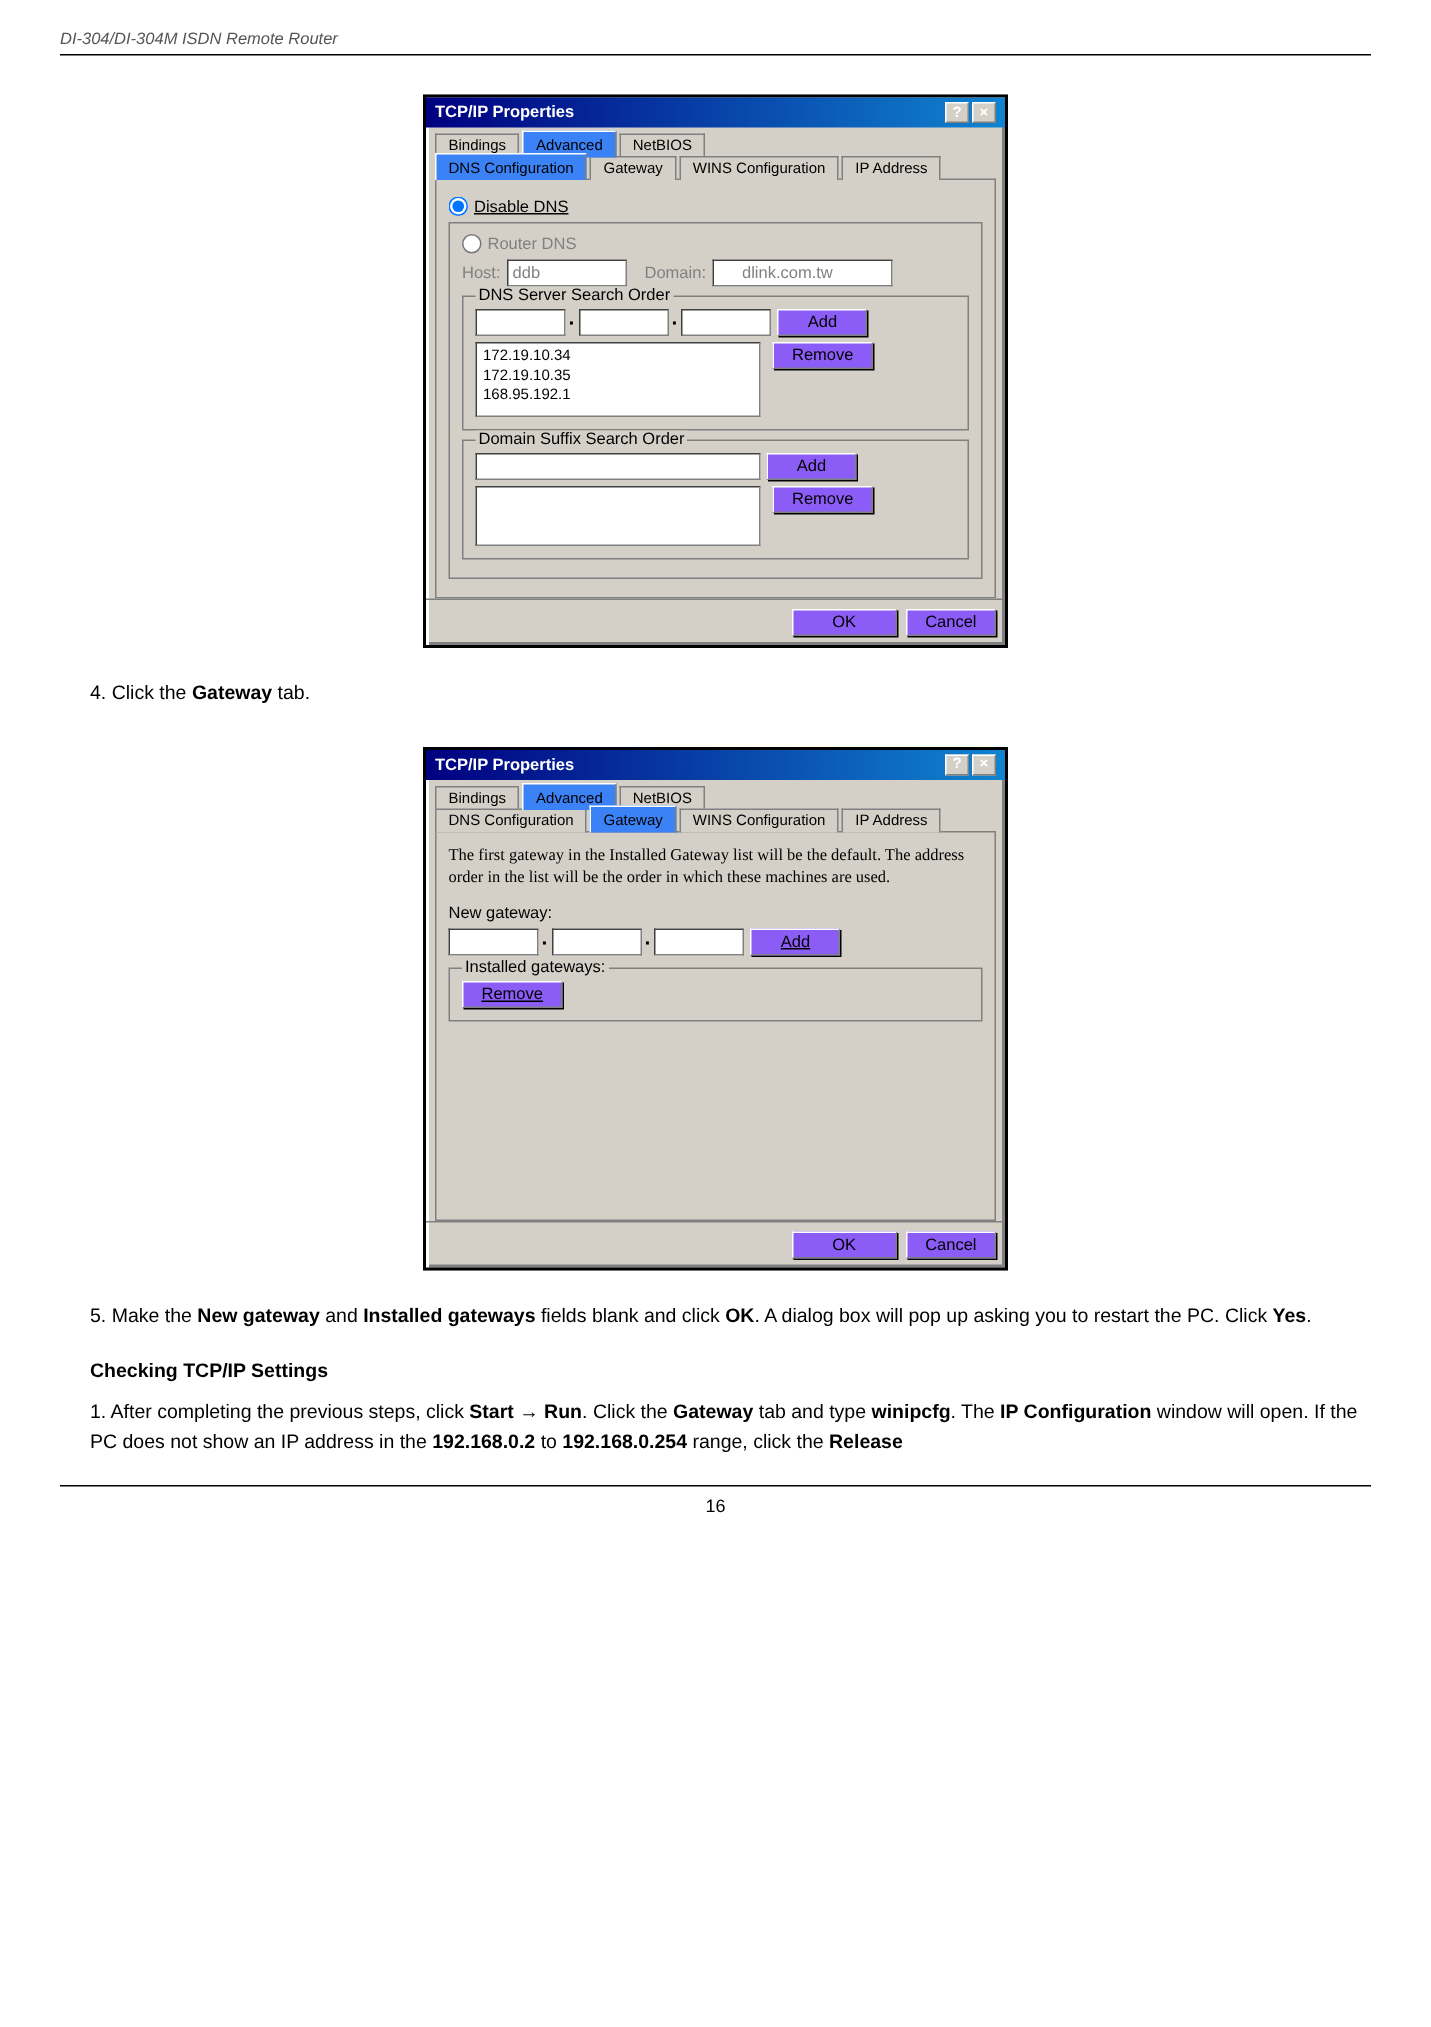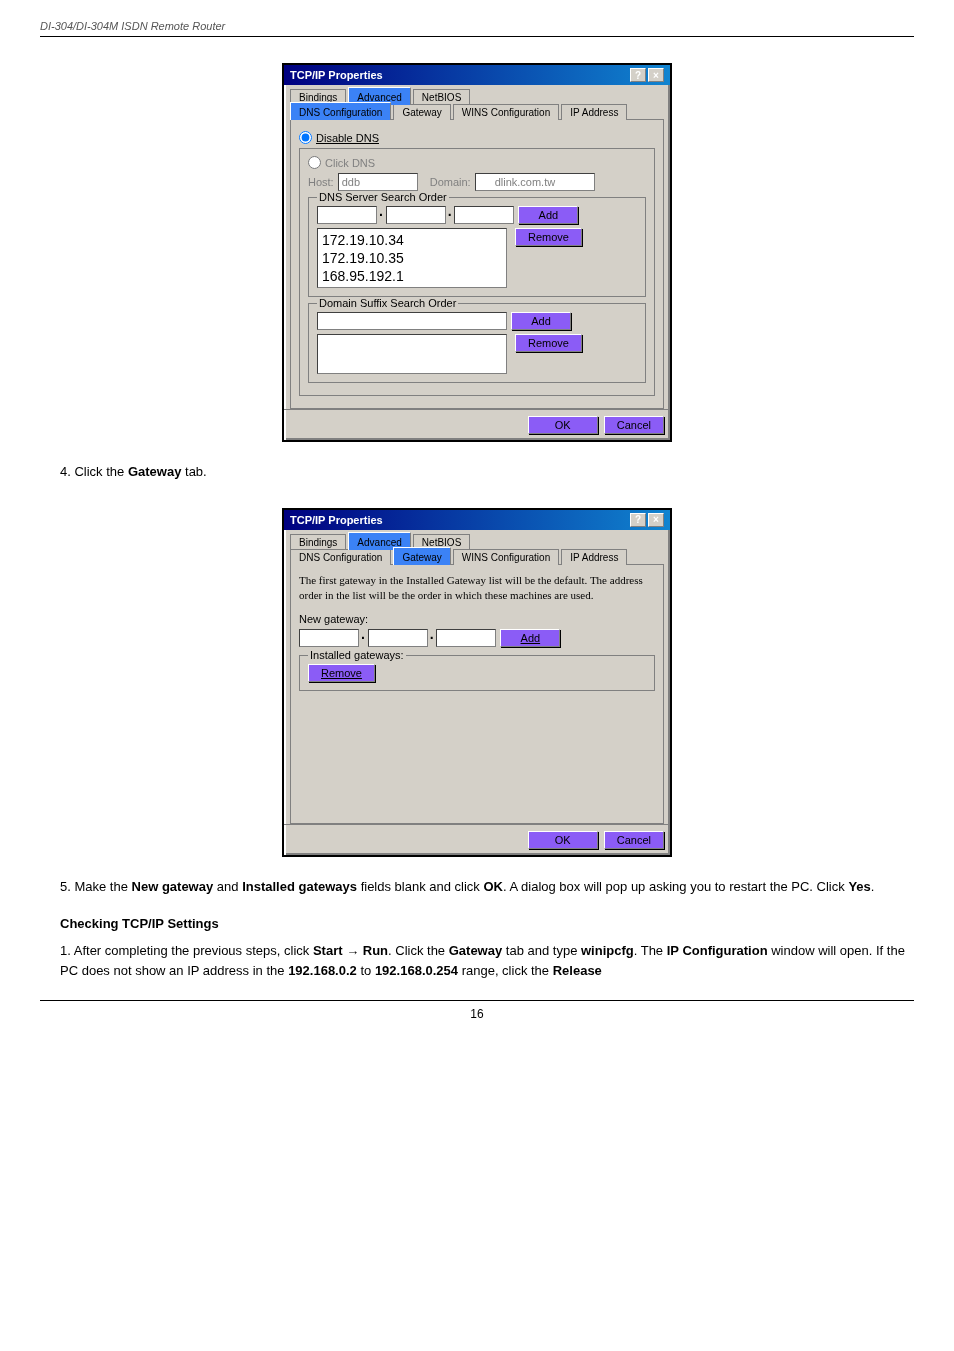--- a/index.html
+++ b/index.html
@@ -177,21 +177,21 @@
     .win-input-ip {
       width: 60px;
     }
 
     .win-list {
       border: 1px solid #808080;
       border-top-color: #404040;
       border-left-color: #404040;
       background: #fff;
       min-height: 50px;
-      font-size: 14px;
+      font-size: 10px;
       padding: 2px;
       width: 190px;
     }
 
     .win-list-item {
       padding: 1px 2px;
     }
 
     .win-button {
       background: #8b5cf6;
@@ -306,21 +306,21 @@
       <div class="win-tab-content">
 
         <div class="win-radio">
           <input type="radio" name="dns" checked="" style="">
           <span style="text-decoration:underline; font-size:11px;">Disable DNS</span>
         </div>
 
         <div class="win-group">
           <div class="win-radio">
             <input type="radio" name="dns" style="">
-            <span class="disabled-text">Click DNS</span>
+            <span class="disabled-text">Router DNS</span>
           </div>
 
           <div class="win-field-row">
             <span class="disabled-text">Host:</span>
             <input class="win-input win-input-small" type="text" value="ddb" disabled="" style="color: rgb(128, 128, 128);">
             <span class="disabled-text" style="margin-left:8px;">Domain:</span>
             <input class="win-input win-input-med" type="text" value="dlink.com.tw" disabled="" style="color: rgb(128, 128, 128); padding-left: 19px;">
           </div>
 
           <div class="win-group" style="margin-top:6px;">

